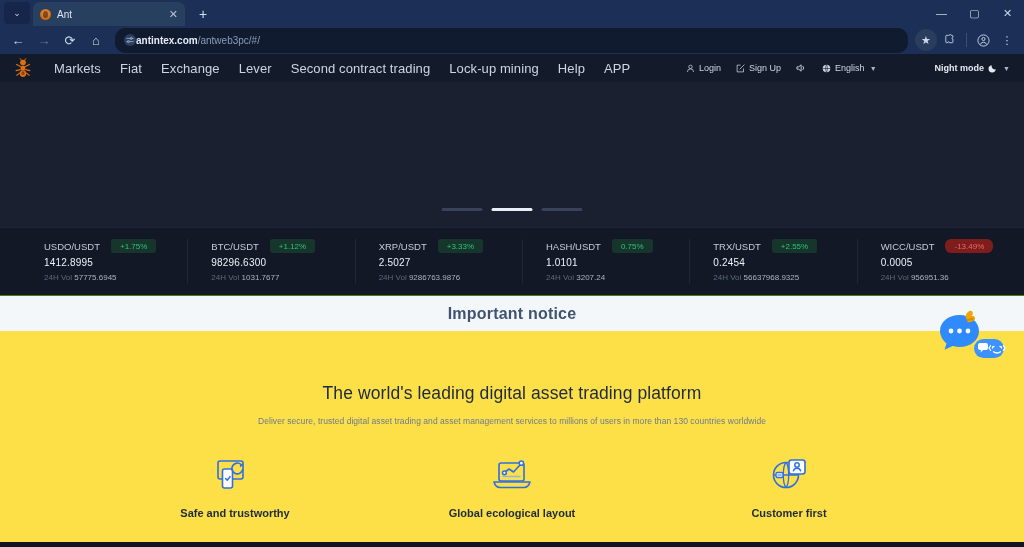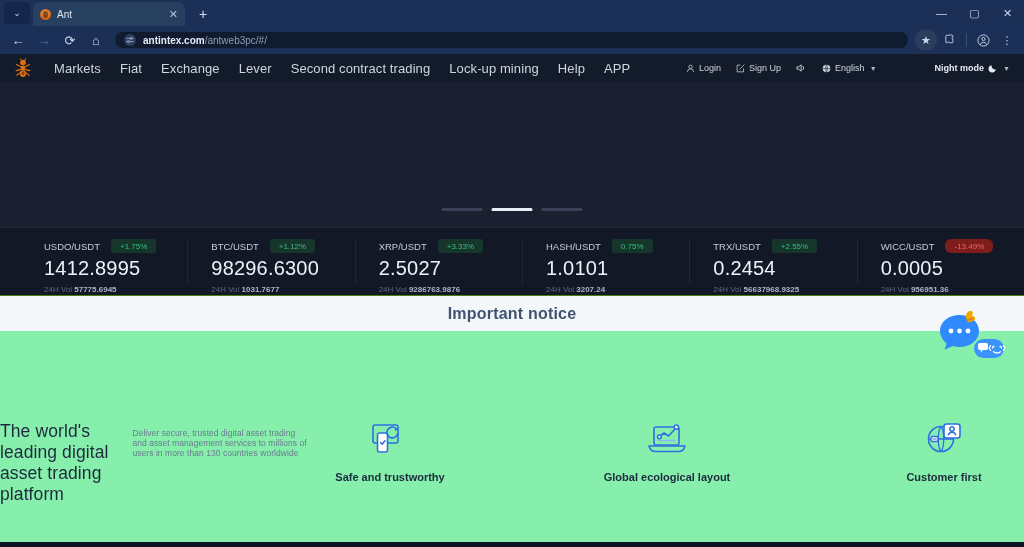--- a/index.html
+++ b/index.html
@@ -55,22 +55,22 @@
   .browser-toolbar {
     height:28px; background:#1c3057; display:flex; align-items:center;
     padding:0 6px; gap:2px;
   }
   .nav-btn {
     width:24px; height:24px; display:flex; align-items:center; justify-content:center;
     color:#cbd8ec; font-size:13px; border-radius:50%; flex:none;
   }
   .nav-btn.disabled { color:#5e749a; }
   .omnibox {
-    flex:1; height:16px; background:#101b30; border-radius:10px;
-    display:flex; align-items:center; gap:7px; padding:0 9px; margin:0 5px;
+    flex:1; height:25px; background:#101b30; border-radius:10px;
+    display:flex; align-items:center; padding:0 9px; margin:0 5px;
     min-width:0;
   }
   .omni-icon {
     width:12px; height:12px; border-radius:50%; background:#2c3e5e;
     display:flex; align-items:center; justify-content:center; flex:none;
   }
   .omni-icon svg { display:block; }
   .omni-text { font-size:10px; color:#8b9cb8; white-space:nowrap; overflow:hidden; }
   .omni-text b { color:#e6edf8; font-weight:700; }
   .tool-icon {
@@ -129,38 +129,38 @@
     width:1px; background:#1e2738;
   }
   .tk-top { display:flex; align-items:center; gap:11px; }
   .tk-pair { font-size:9.5px; color:#c3ccdc; white-space:nowrap; }
   .tk-chg {
     font-size:8px; padding:2.5px 9px; border-radius:3px; white-space:nowrap;
     font-weight:500;
   }
   .tk-chg.up { background:#16362c; color:#2fc07b; }
   .tk-chg.down { background:#7f1d1d; color:#e66a6a;border-radius:6px; }
-  .tk-price { font-size:20px; color:#eef2f8; margin-top:4px; letter-spacing:.2px; }
+  .tk-price { font-size:10px; color:#eef2f8; margin-top:4px; letter-spacing:.2px; }
   .tk-vol { font-size:8px; color:#5c6880; margin-top:5px; }
-  .tk-vol b { color:#aab4c6; font-weight:700;margin-top:44px; }
+  .tk-vol b { color:#aab4c6; font-weight:400;margin-top:44px; }
 
   
   .notice-band {
     height:36px; background:#f3f7fa;
     display:flex; align-items:center; justify-content:center;
     border-top:1px solid #4d7c0f;
   }
   .notice-title {
     font-size:16px; font-weight:700; color:#3f5371; letter-spacing:.2px;
   }
 
   
   .content {
-    height:211px; background:#86efac; position:relative;
-    display:flex; flex-direction:row; align-items:center;
+    height:211px; background:#fde047; position:relative;
+    display:flex; flex-direction:column; align-items:center;
   }
   .headline {
     margin-top:52px; font-size:17.5px; color:#1d2a3d; font-weight:400;
     letter-spacing:.1px;
   }
   .subhead {
     margin-top:12px; font-size:8.5px; color:#6b7a90; letter-spacing:.05px;
   }
   .features {
     margin-top:29px; width:100%; display:flex; justify-content:center; gap:117px;

